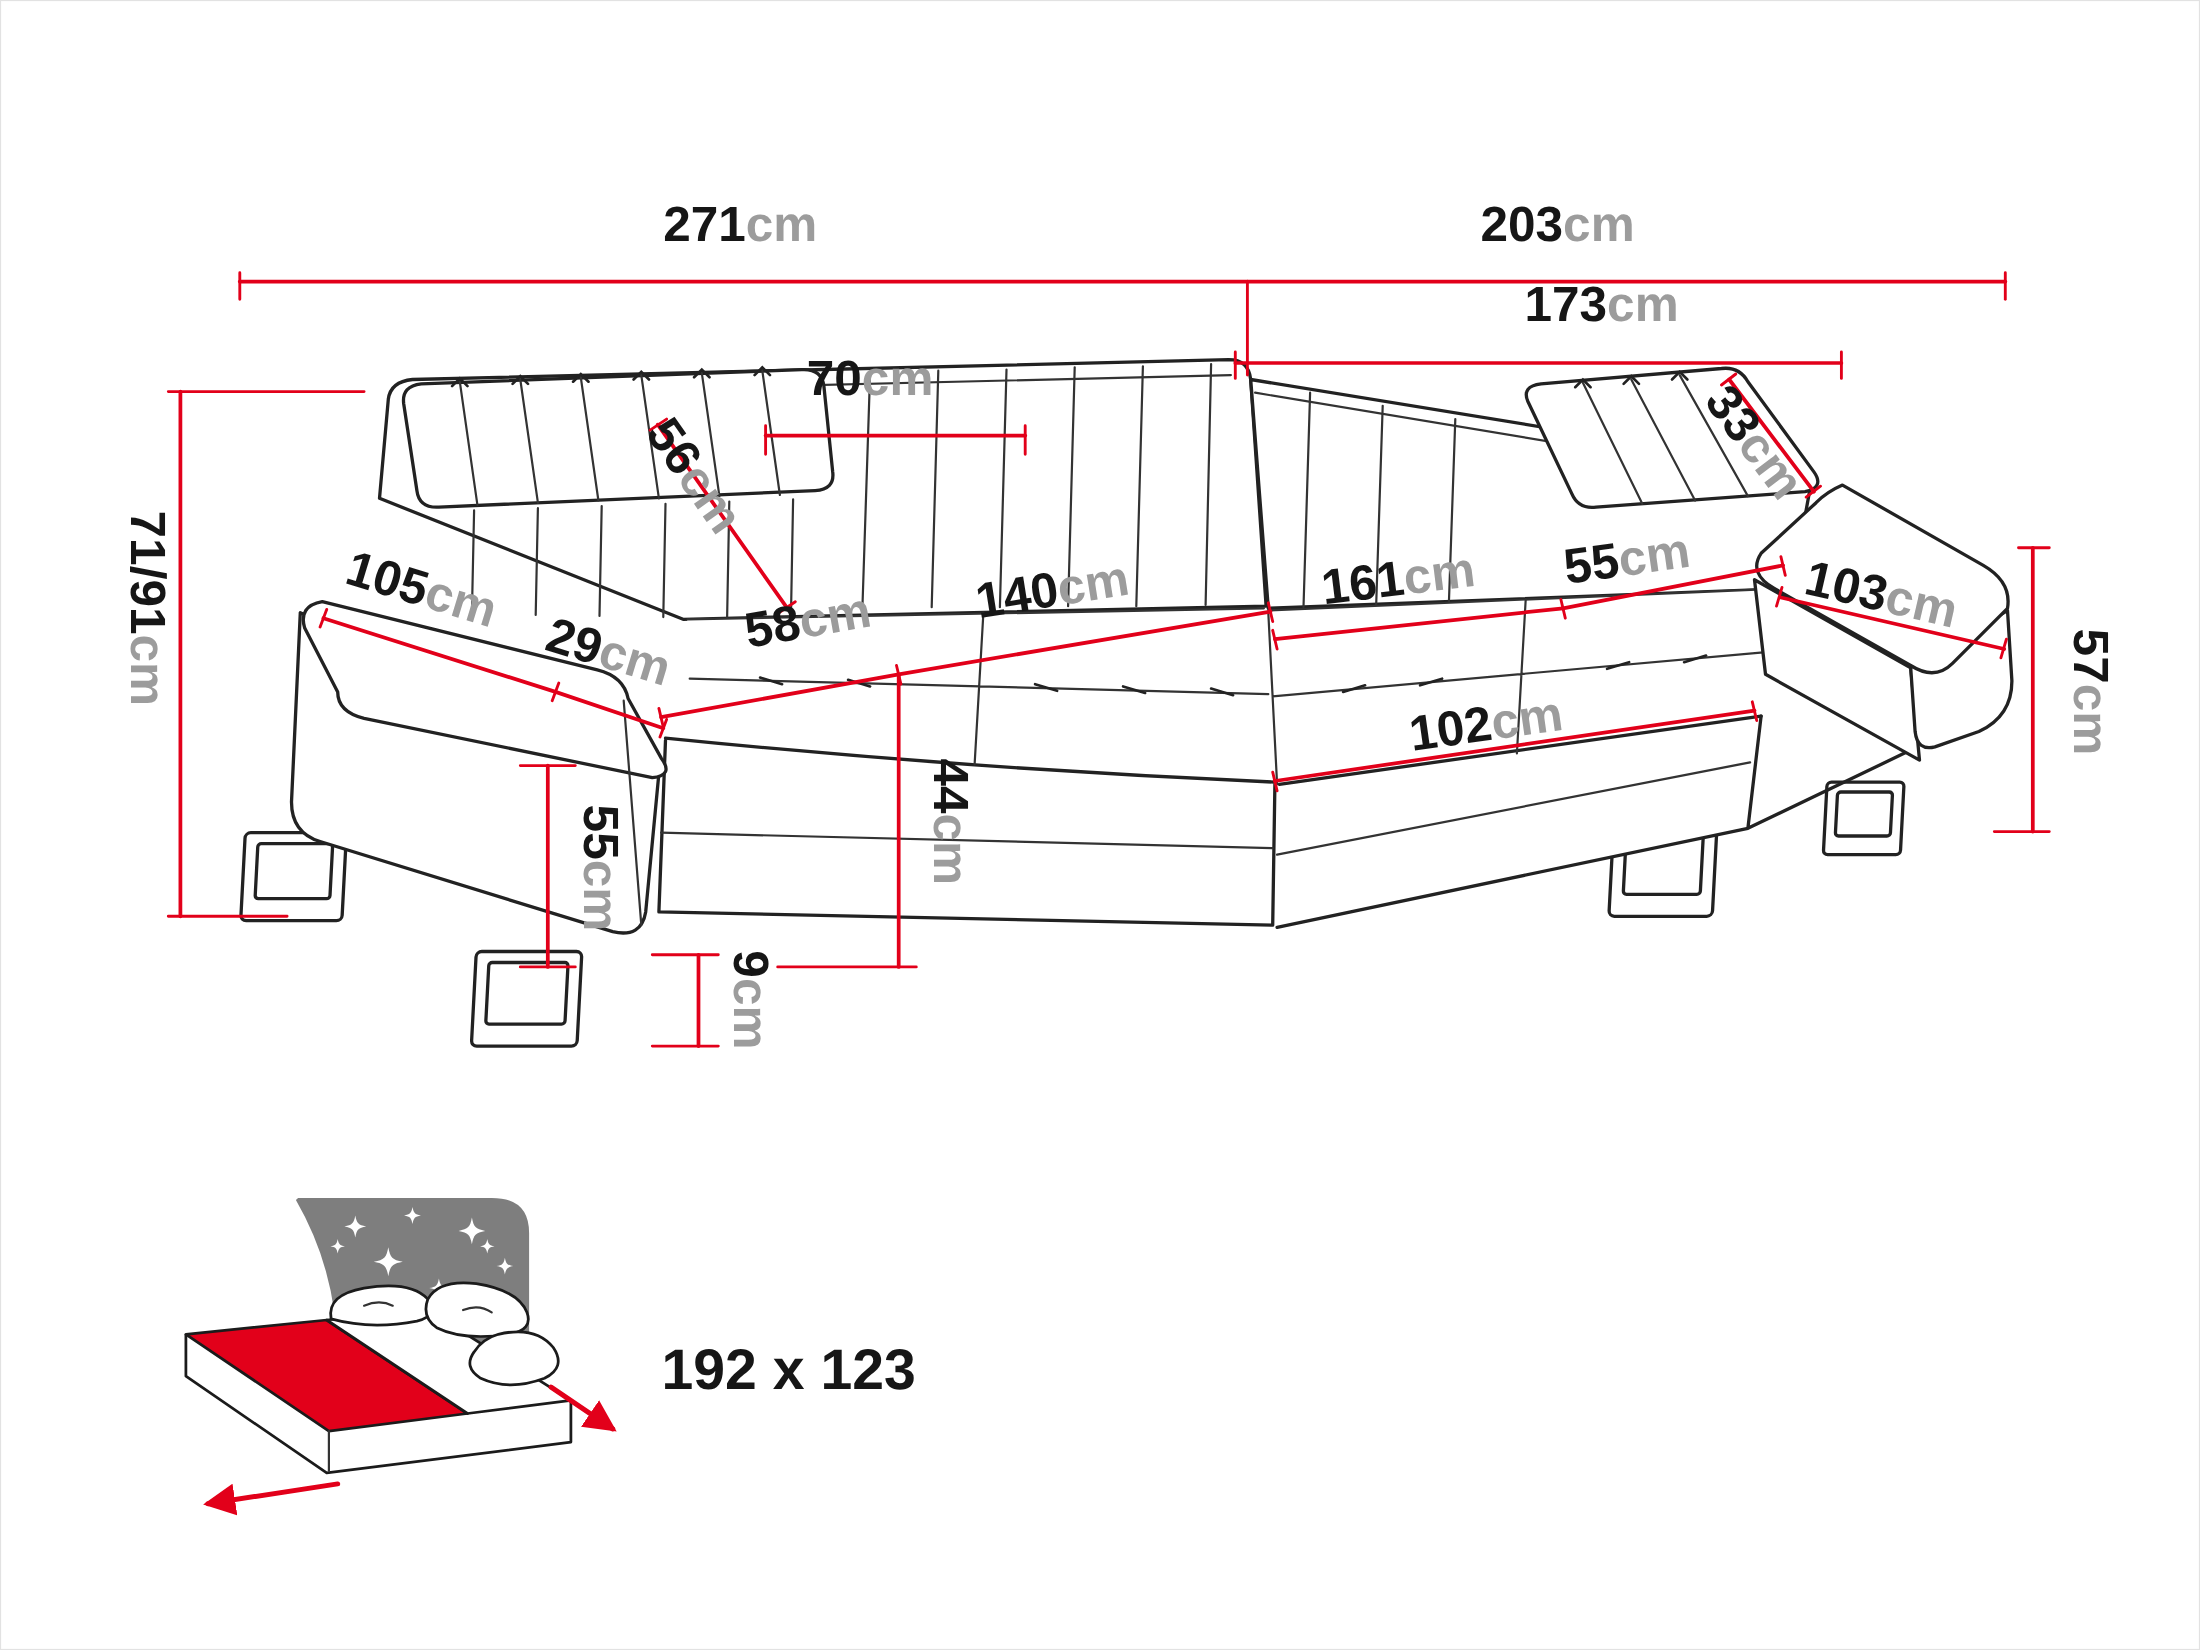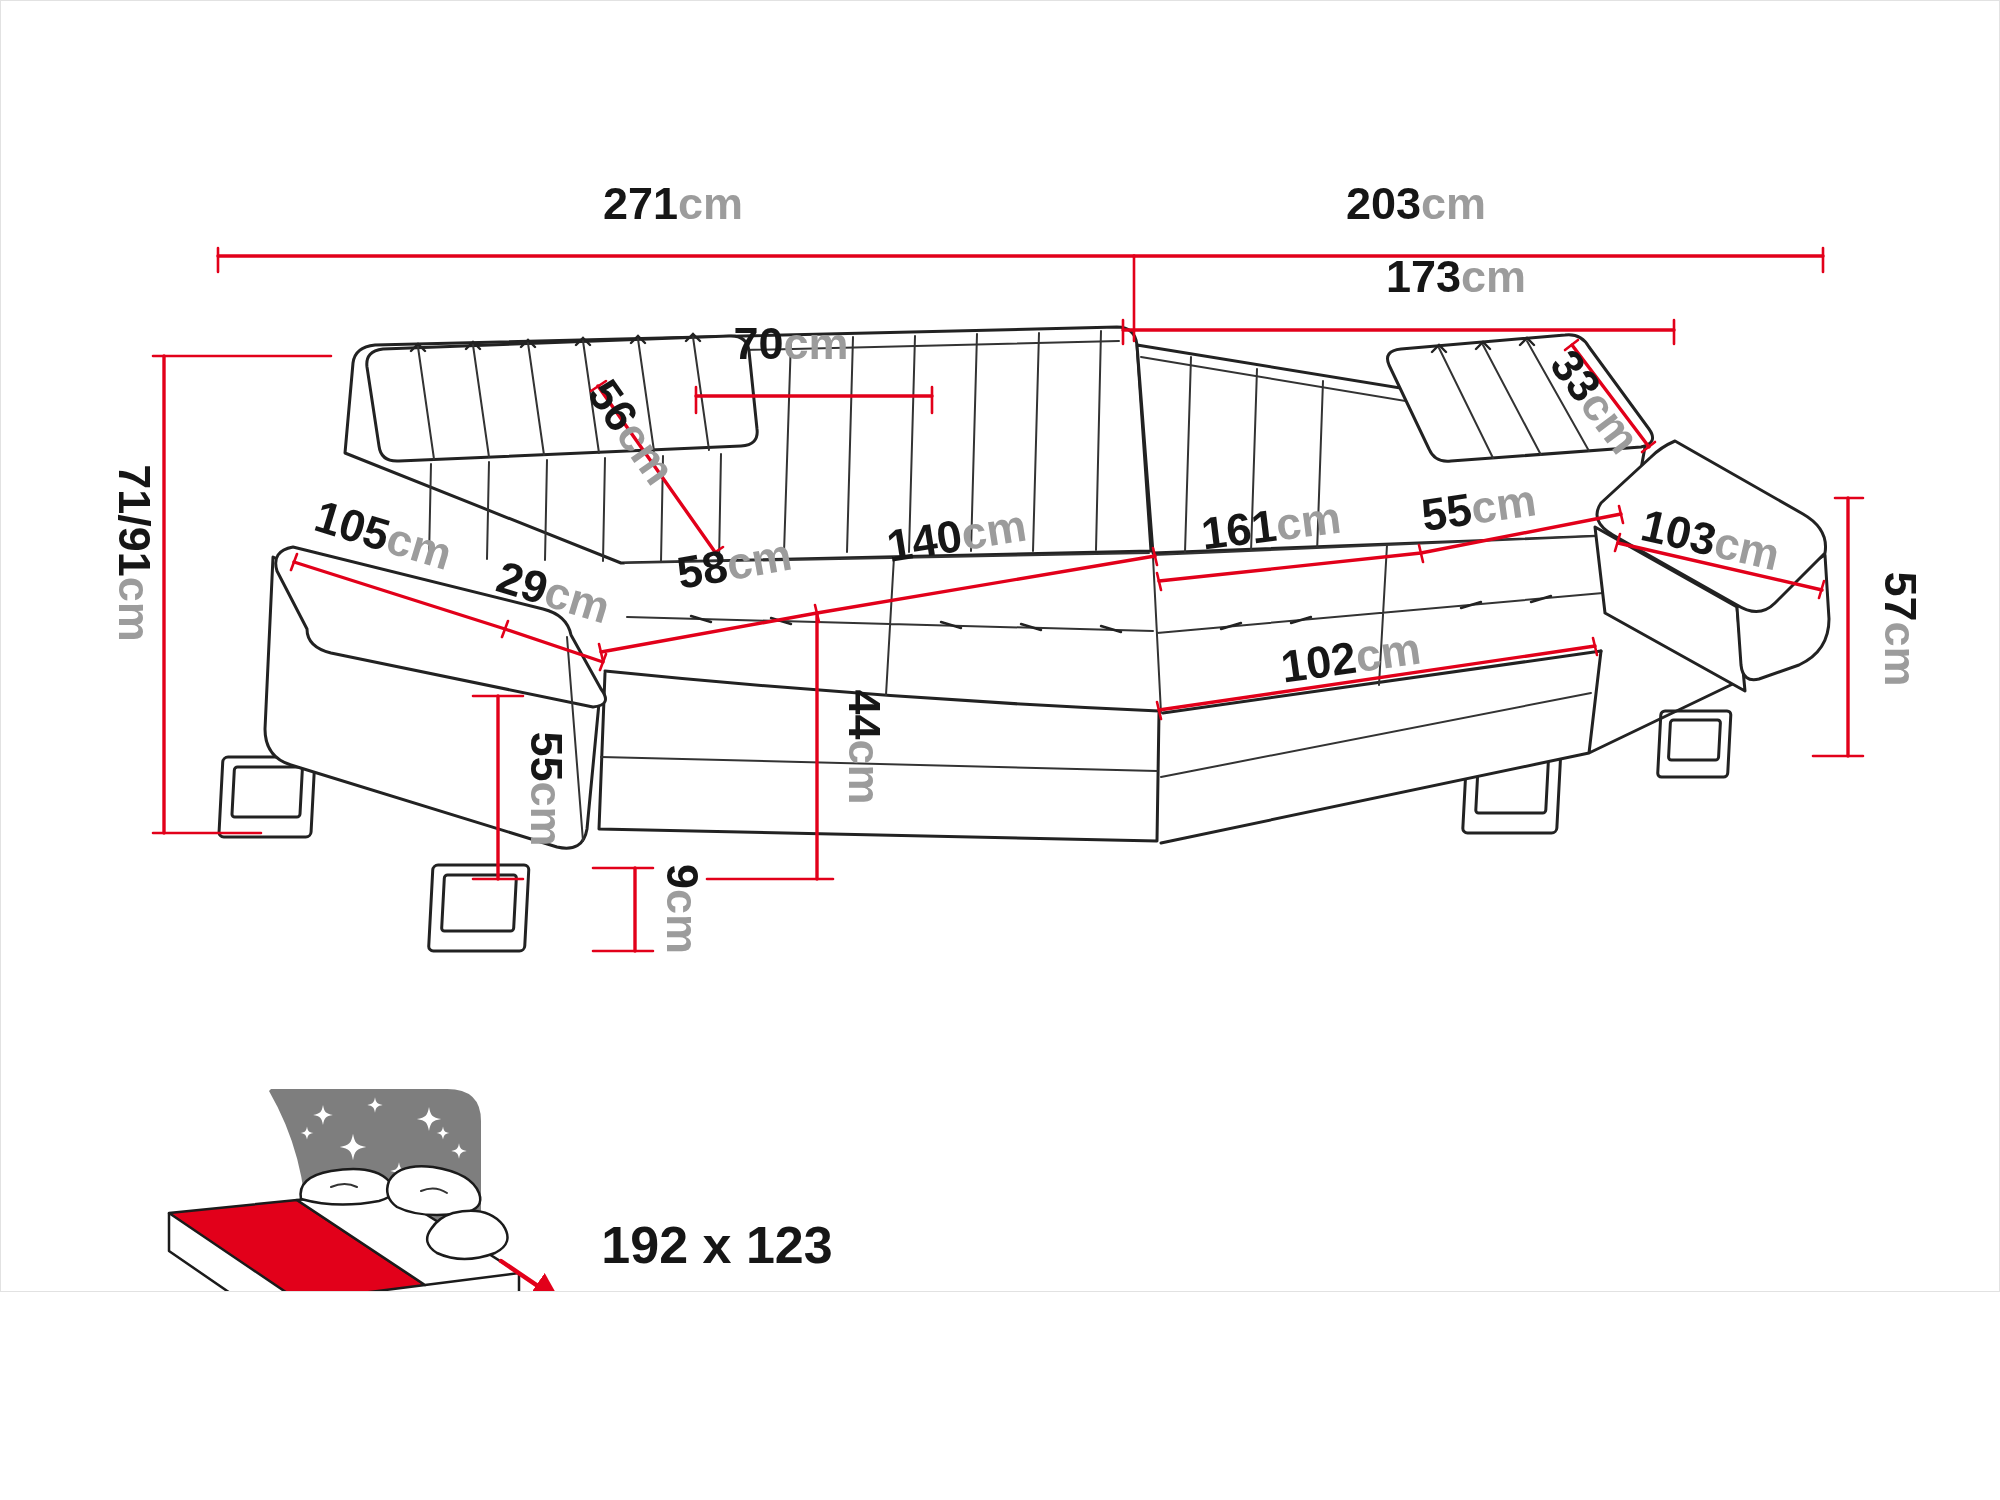--- a/index.html
+++ b/index.html
@@ -1,16 +1,16 @@
 <!DOCTYPE html>
 <html><head>
 <meta charset="utf-8">
 <style>
   html,body{margin:0;padding:0;background:#ffffff;}
-  .stage{width:2000px;height:1292px;position:relative;background:#fff;box-sizing:border-box;border:1px solid #e2e2e2;overflow:hidden;}
+  .stage{width:2000px;height:1500px;position:relative;background:#fff;box-sizing:border-box;border:1px solid #e2e2e2;overflow:hidden;}
   svg{display:block;}
   .dim{font:700 45px "Liberation Sans", sans-serif; fill:#161616; text-anchor:middle;}
   .dim .u{fill:#9c9c9c;}
   .big{font:700 52px "Liberation Sans", sans-serif; fill:#161616; text-anchor:middle;}
   .rl{stroke:#e2001a;stroke-width:3.4;fill:none;stroke-linecap:round;}
   .rt{stroke:#e2001a;stroke-width:2.6;fill:none;stroke-linecap:round;}
   .o{stroke:#222;stroke-width:3;fill:#fff;stroke-linejoin:round;stroke-linecap:round;}
   .ln{stroke:#222;stroke-width:3;fill:none;stroke-linejoin:round;stroke-linecap:round;}
   .s{stroke:#333;stroke-width:2;fill:none;stroke-linecap:round;}
   .s2{stroke:#222;stroke-width:2.4;fill:none;stroke-linecap:round;}

